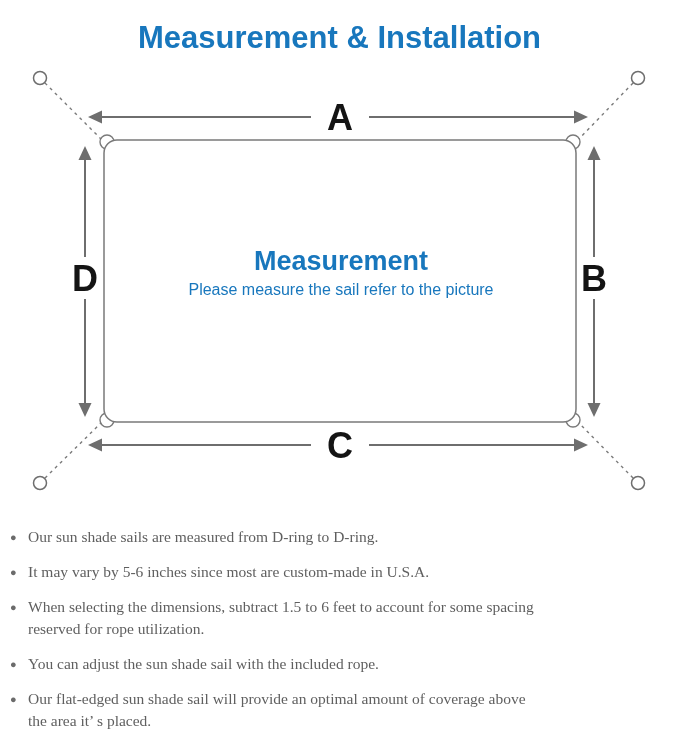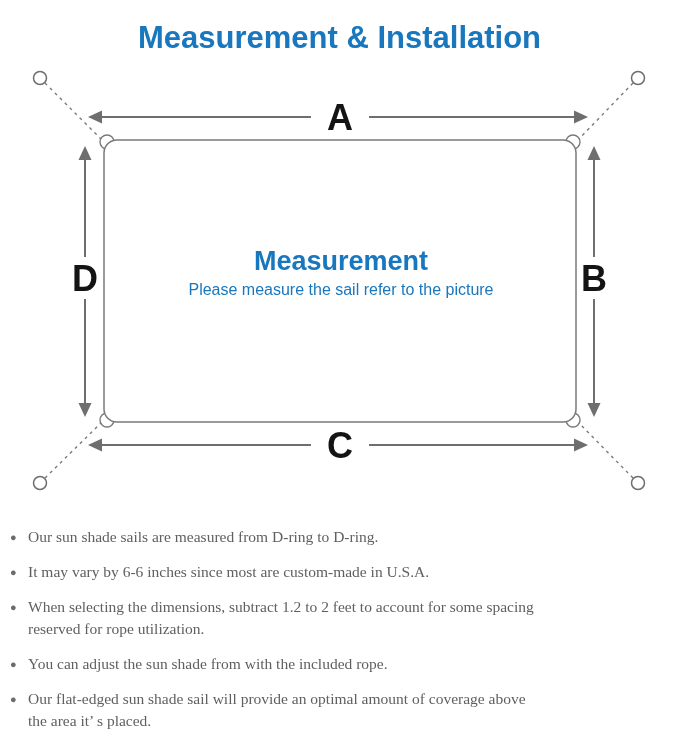--- a/index.html
+++ b/index.html
@@ -146,30 +146,30 @@
     <text class="center-sub" x="341" y="240" text-anchor="middle">Please measure the sail refer to the picture</text>
   </svg>
 
   <ul class="notes">
     <li>
       <span class="dot">●</span>
       <span class="txt">Our sun shade sails are measured from D-ring to D-ring.</span>
     </li>
     <li>
       <span class="dot">●</span>
-      <span class="txt">It may vary by 6-6 inches since most are custom-made in U.S.A.</span>
+      <span class="txt">It may vary by 5-6 inches since most are custom-made in U.S.A.</span>
     </li>
     <li>
       <span class="dot">●</span>
-      <span class="txt">When selecting the dimensions, subtract 1.2 to 2 feet to account for some spacing
+      <span class="txt">When selecting the dimensions, subtract 1.5 to 6 feet to account for some spacing
 reserved for rope utilization.</span>
     </li>
     <li>
       <span class="dot">●</span>
-      <span class="txt">You can adjust the sun shade from with the included rope.</span>
+      <span class="txt">You can adjust the sun shade sail with the included rope.</span>
     </li>
     <li>
       <span class="dot">●</span>
       <span class="txt">Our flat-edged sun shade sail will provide an optimal amount of coverage above
 the area it’ s placed.</span>
     </li>
   </ul>
 
 </div>
 

